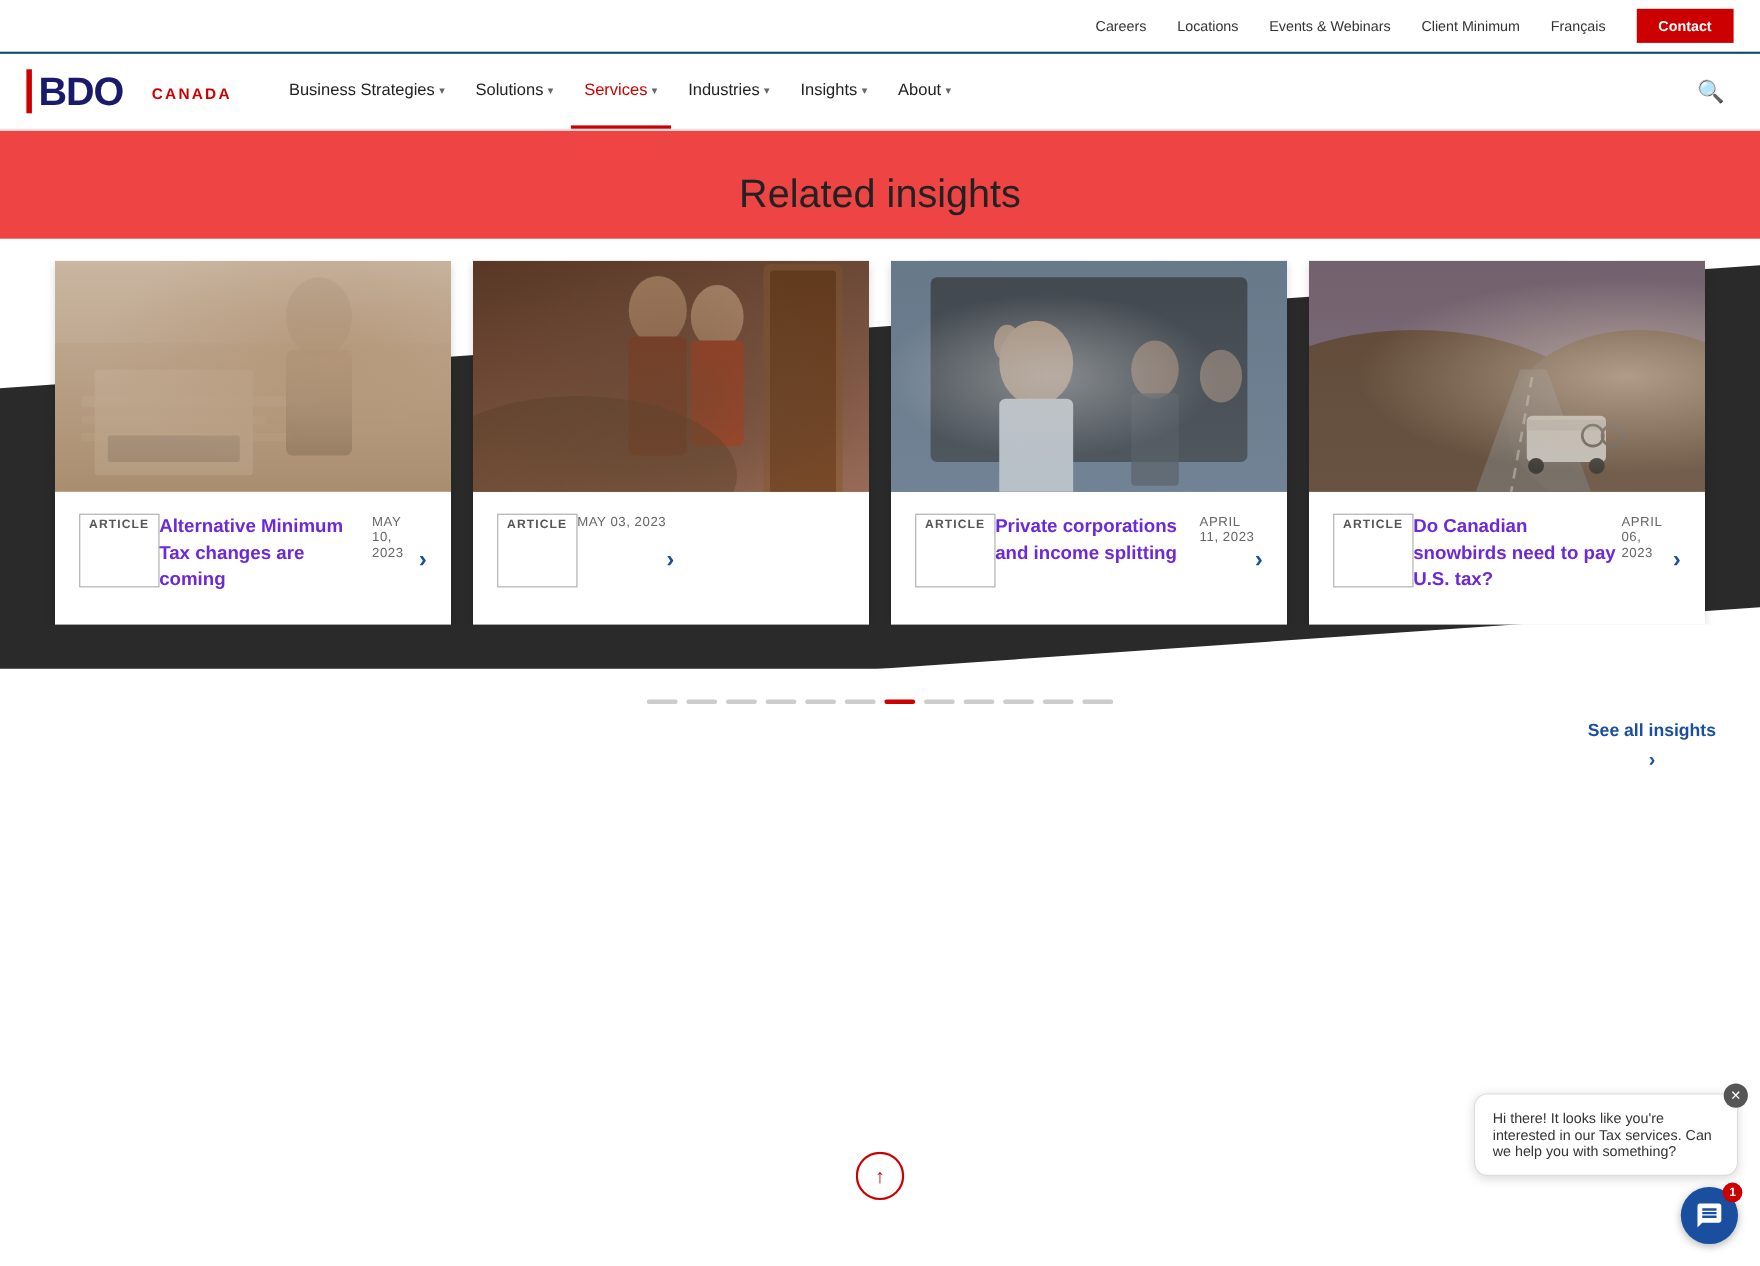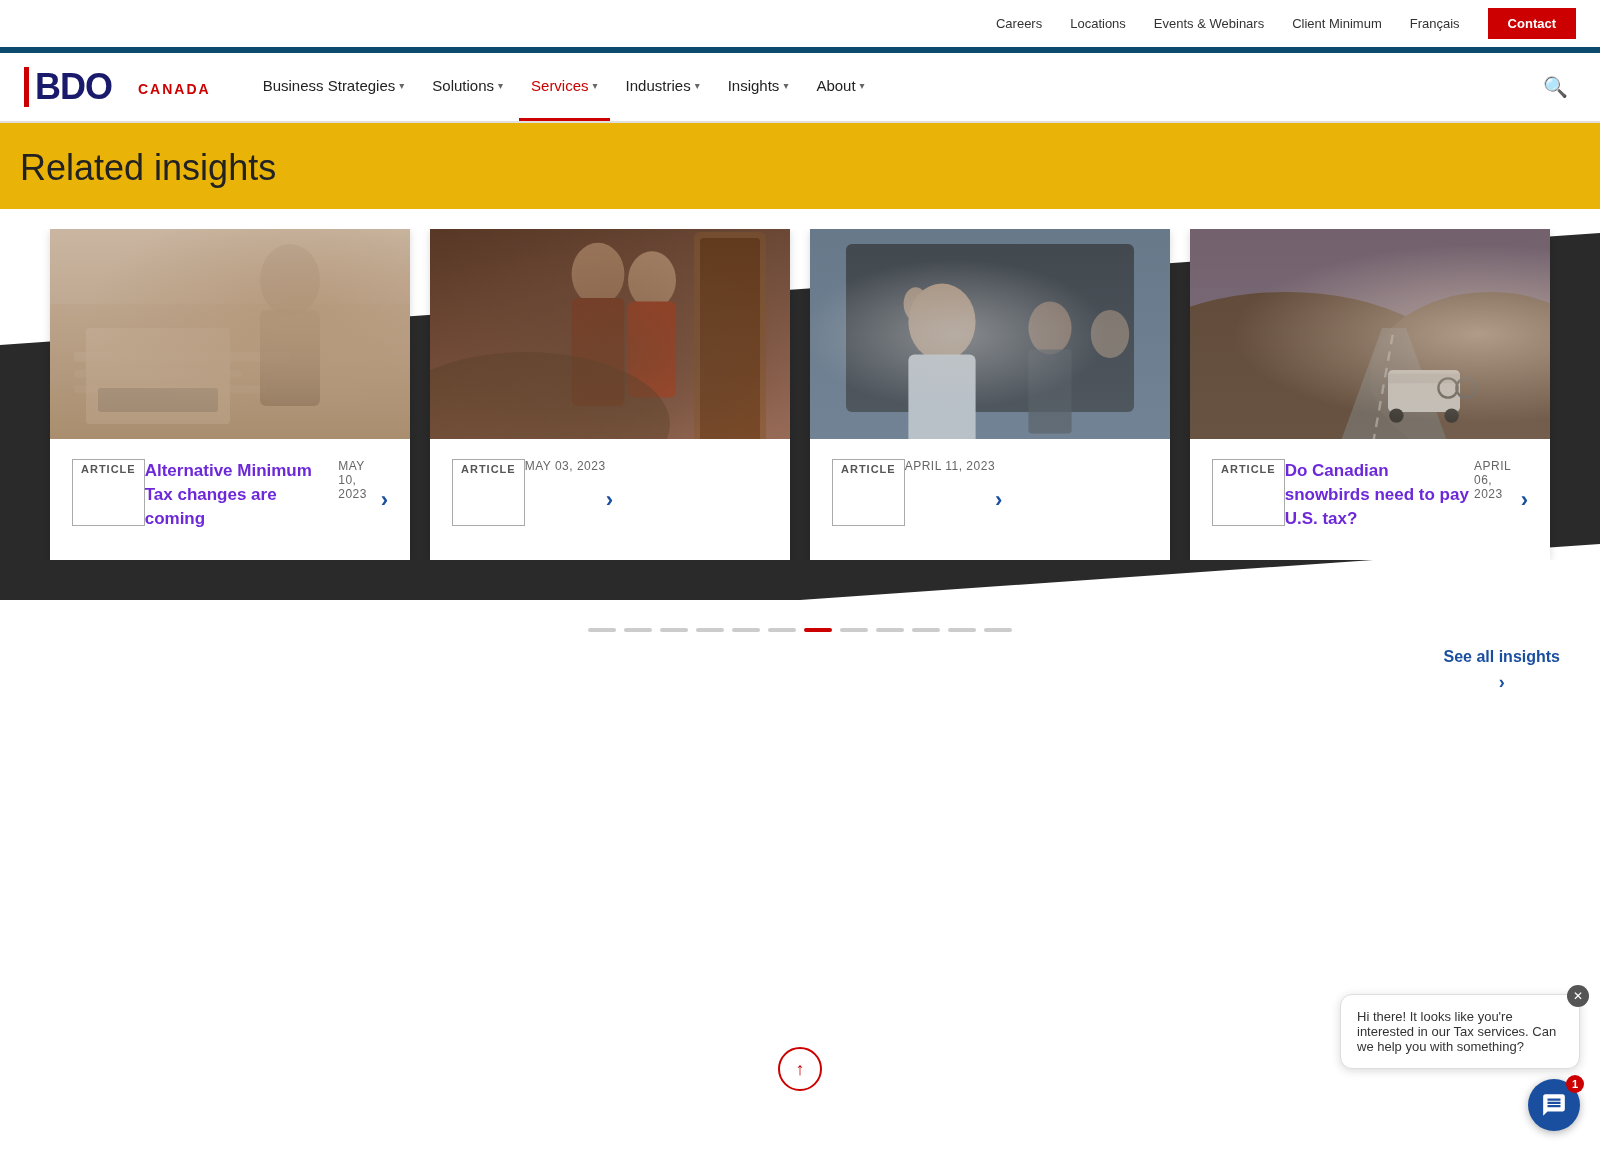--- a/index.html
+++ b/index.html
@@ -1,21 +1,21 @@
 <!DOCTYPE html>
 <html><head>
   <meta charset="utf-8">
   <style>
     * { box-sizing: border-box; margin: 0; padding: 0; }
     body { font-family: 'Arial', sans-serif; background: #fff; overflow-x: hidden; }
 
     
     .top-bar {
       background: #fff;
-      border-bottom: 6px solid #0c4a6e;
+      border-bottom: 2px solid #0c4a6e;
       display: flex;
       justify-content: flex-end;
       align-items: center;
       padding: 8px 24px;
       gap: 28px;
     }
     .top-bar a {
       font-size: 13px;
       color: #333;
       text-decoration: none;
@@ -108,22 +108,23 @@
       color: #555;
     }
 
     
     .page-content {
       background: #fff;
     }
 
     
     .section-title-area {
-      padding: 24px 20px 20px;
-      background: #eab308;
+      text-align: center;
+      padding: 36px 20px 20px;
+      background: #ef4444;
     }
     .section-title {
       font-size: 36px;
       font-weight: 400;
       color: #222;
     }
 
     
     .cards-section {
       position: relative;
@@ -517,20 +518,21 @@
 
             <ellipse cx="200" cy="100" rx="18" ry="22" fill="#b89070" opacity="0.8"></ellipse>
             <rect x="182" y="118" width="36" height="70" fill="#555" opacity="0.7" rx="3"></rect>
             <ellipse cx="250" cy="105" rx="16" ry="20" fill="#c0a080" opacity="0.7"></ellipse>
 
             <ellipse cx="88" cy="80" rx="10" ry="14" fill="#d4a880" opacity="0.9"></ellipse>
           </svg>
         </div>
         <div class="card-body">
           <span class="card-badge">ARTICLE</span>
+          <div class="card-title">Private corporations and income splitting</div>
           <div class="card-date">APRIL 11, 2023</div>
           <span class="card-arrow">›</span>
         </div>
       </div>
 
       <div class="insight-card">
         <div class="card-fig card-img-4">
           <svg width="100%" height="100%" viewBox="0 0 300 210" xmlns="http://www.w3.org/2000/svg" preserveAspectRatio="xMidYMid slice">
 
             <rect width="300" height="210" fill="#7a6a5a"></rect>

